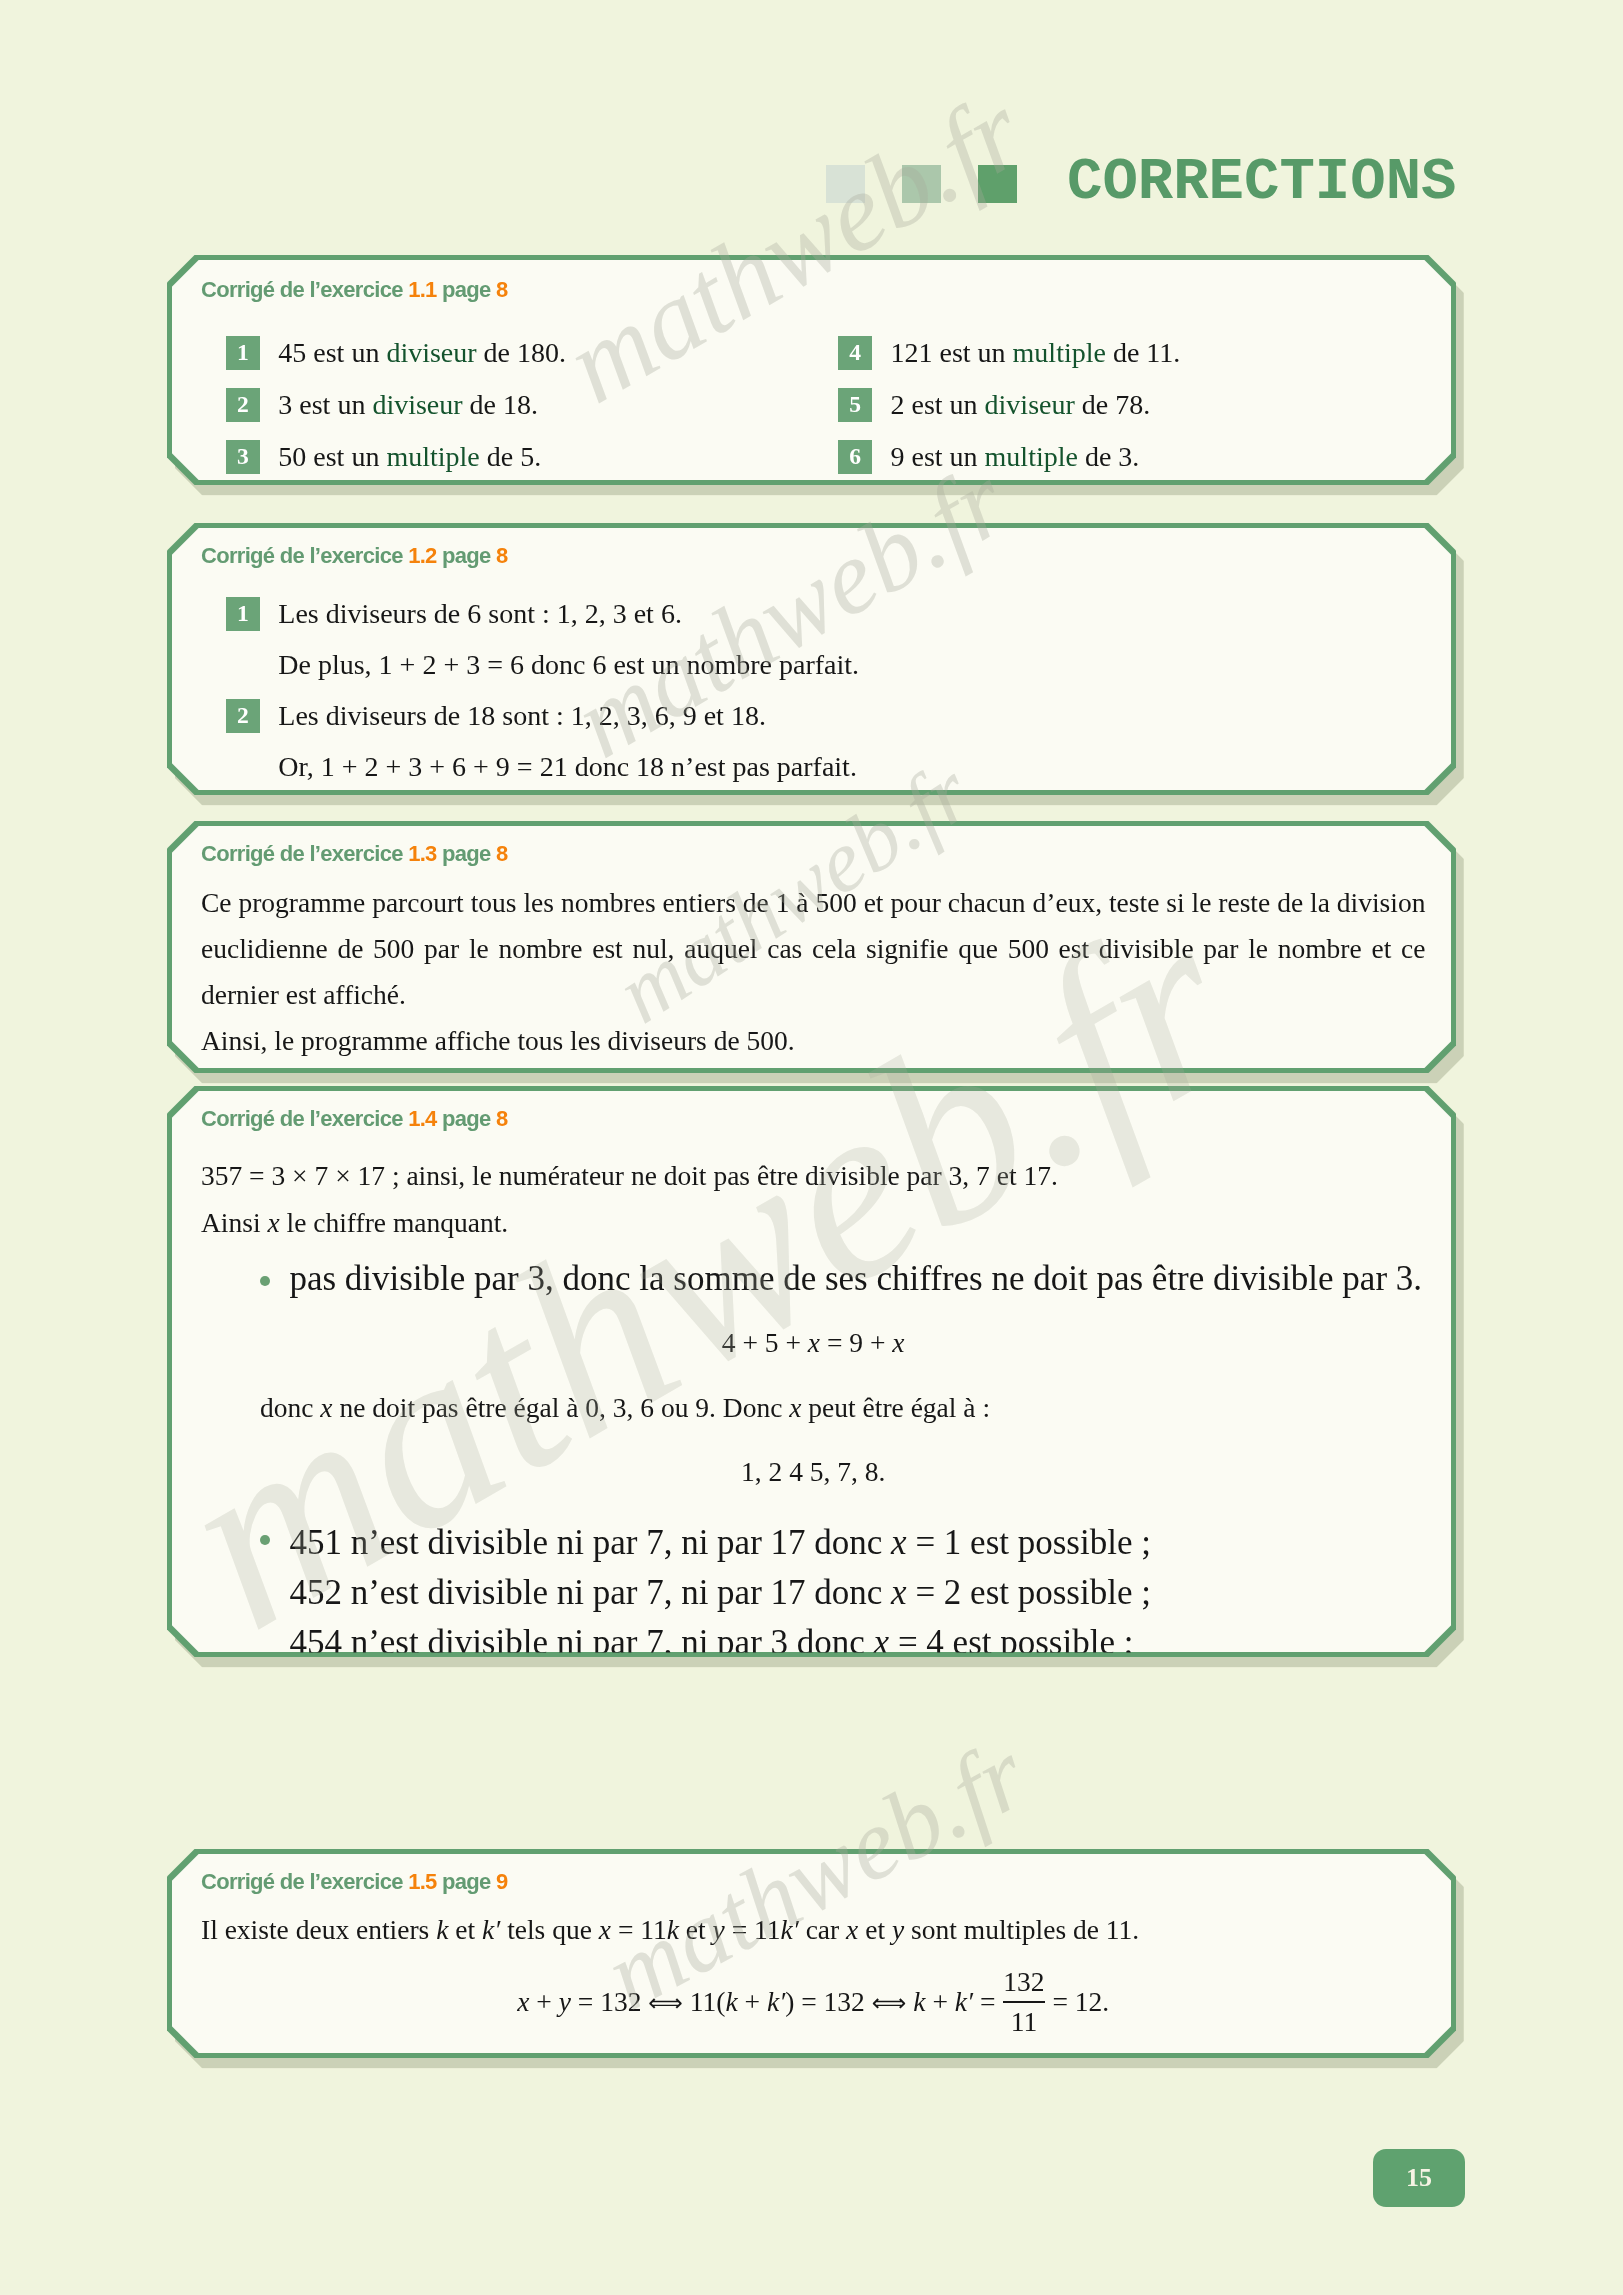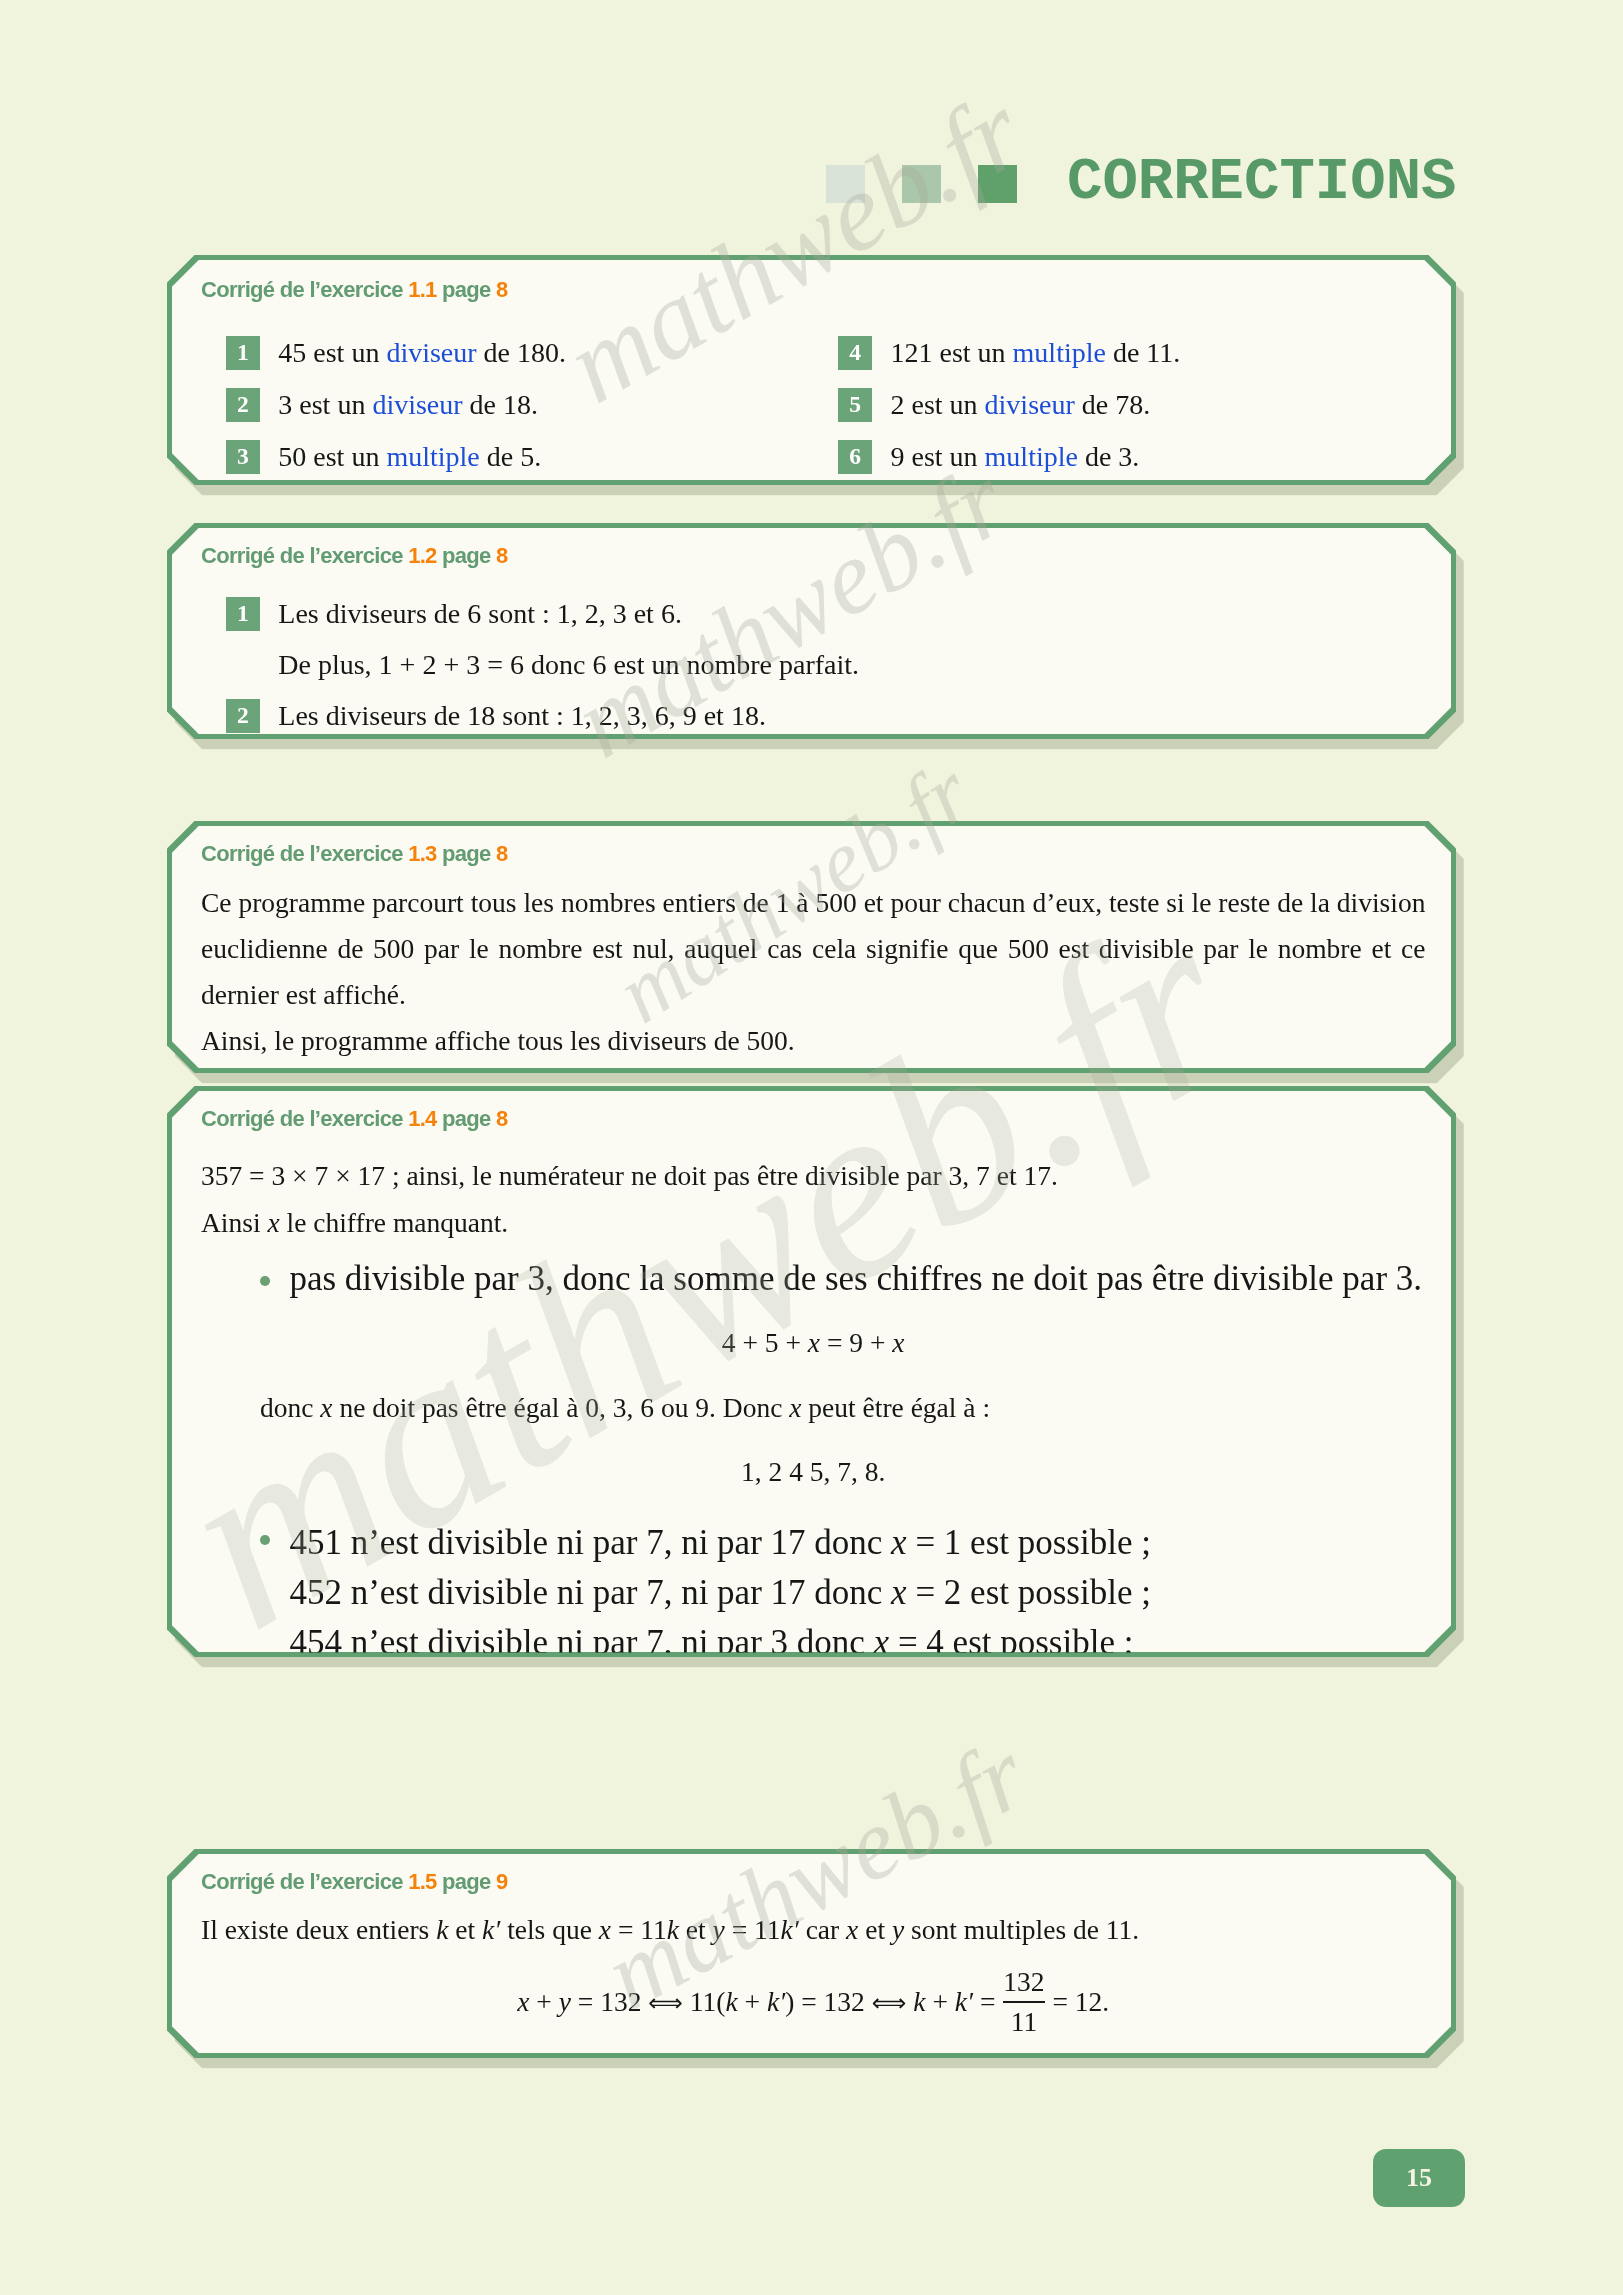--- a/index.html
+++ b/index.html
@@ -63,21 +63,21 @@
   .para{font-size:27.5px;line-height:46px;text-align:justify;margin-top:5.2px;}
   .para.nojust{text-align:left;}
 
   
   .pline{font-size:27.5px;line-height:47px;}
   .bullet{display:flex;margin-left:59px;font-size:35px;}
   .bullet .dot{flex:none;width:9.8px;height:9.8px;border-radius:50%;background:#6aa073;margin:17px 19.6px 0 0;}
   .eq-center{text-align:center;font-size:27.5px;}
   .blist{line-height:50px;}
 
-  .seg-red{color:#1d4ed8;}
+  .seg-red{color:#14532d;}
   .seg-i{font-style:italic;}
   .seg-arr{font-family:"DejaVu Sans",sans-serif;font-size:0.88em;}
 
   
   .eq-flex{display:flex;justify-content:center;align-items:center;font-size:27.5px;margin-top:9.2px;}
   .frac{display:inline-flex;flex-direction:column;align-items:center;margin:0 7.9px;vertical-align:middle;}
   .frac .num{line-height:38px;}
   .frac .den{line-height:38px;}
   .frac .bar{width:100%;border-top:2px solid #171717;}
 
@@ -138,21 +138,21 @@
           <span class="qtext"><span>50 est un </span><span class="seg-red">multiple</span><span> de 5.</span></span>
         </div>
         <div class="qitem">
           <span class="badge">6</span>
           <span class="qtext"><span>9 est un </span><span class="seg-red">multiple</span><span> de 3.</span></span>
         </div>
       </div>
     </div>
   </section>
 
-  <section class="box" style="top:523px;height:216px;">
+  <section class="box" style="top:523px;height:272px;">
     <div class="shadow"></div>
     <div class="frame"></div>
     <div class="inner">
       <div class="box-title" style="margin-top:7.9px;">
         <span class="tt-green">Corrigé de l’exercice </span><span class="tt-orange">1.2</span><span class="tt-green"> page </span><span class="tt-orange">8</span>
       </div>
       <div class="litem">
         <span class="badge">1</span>
         <div class="lines">
           <div>Les diviseurs de 6 sont : 1, 2, 3 et 6.</div>

